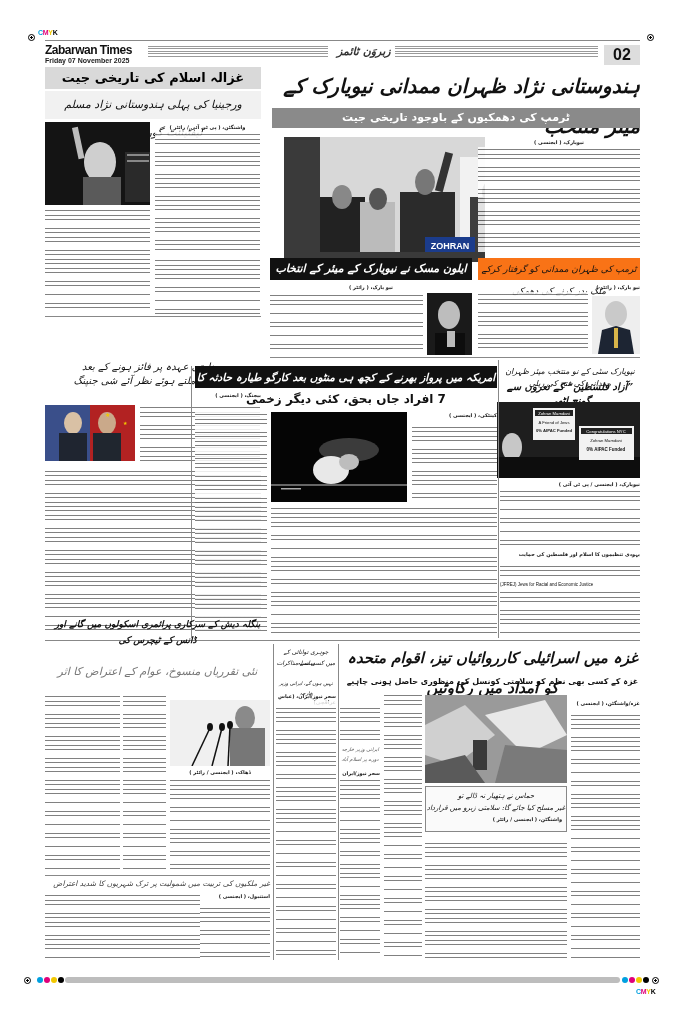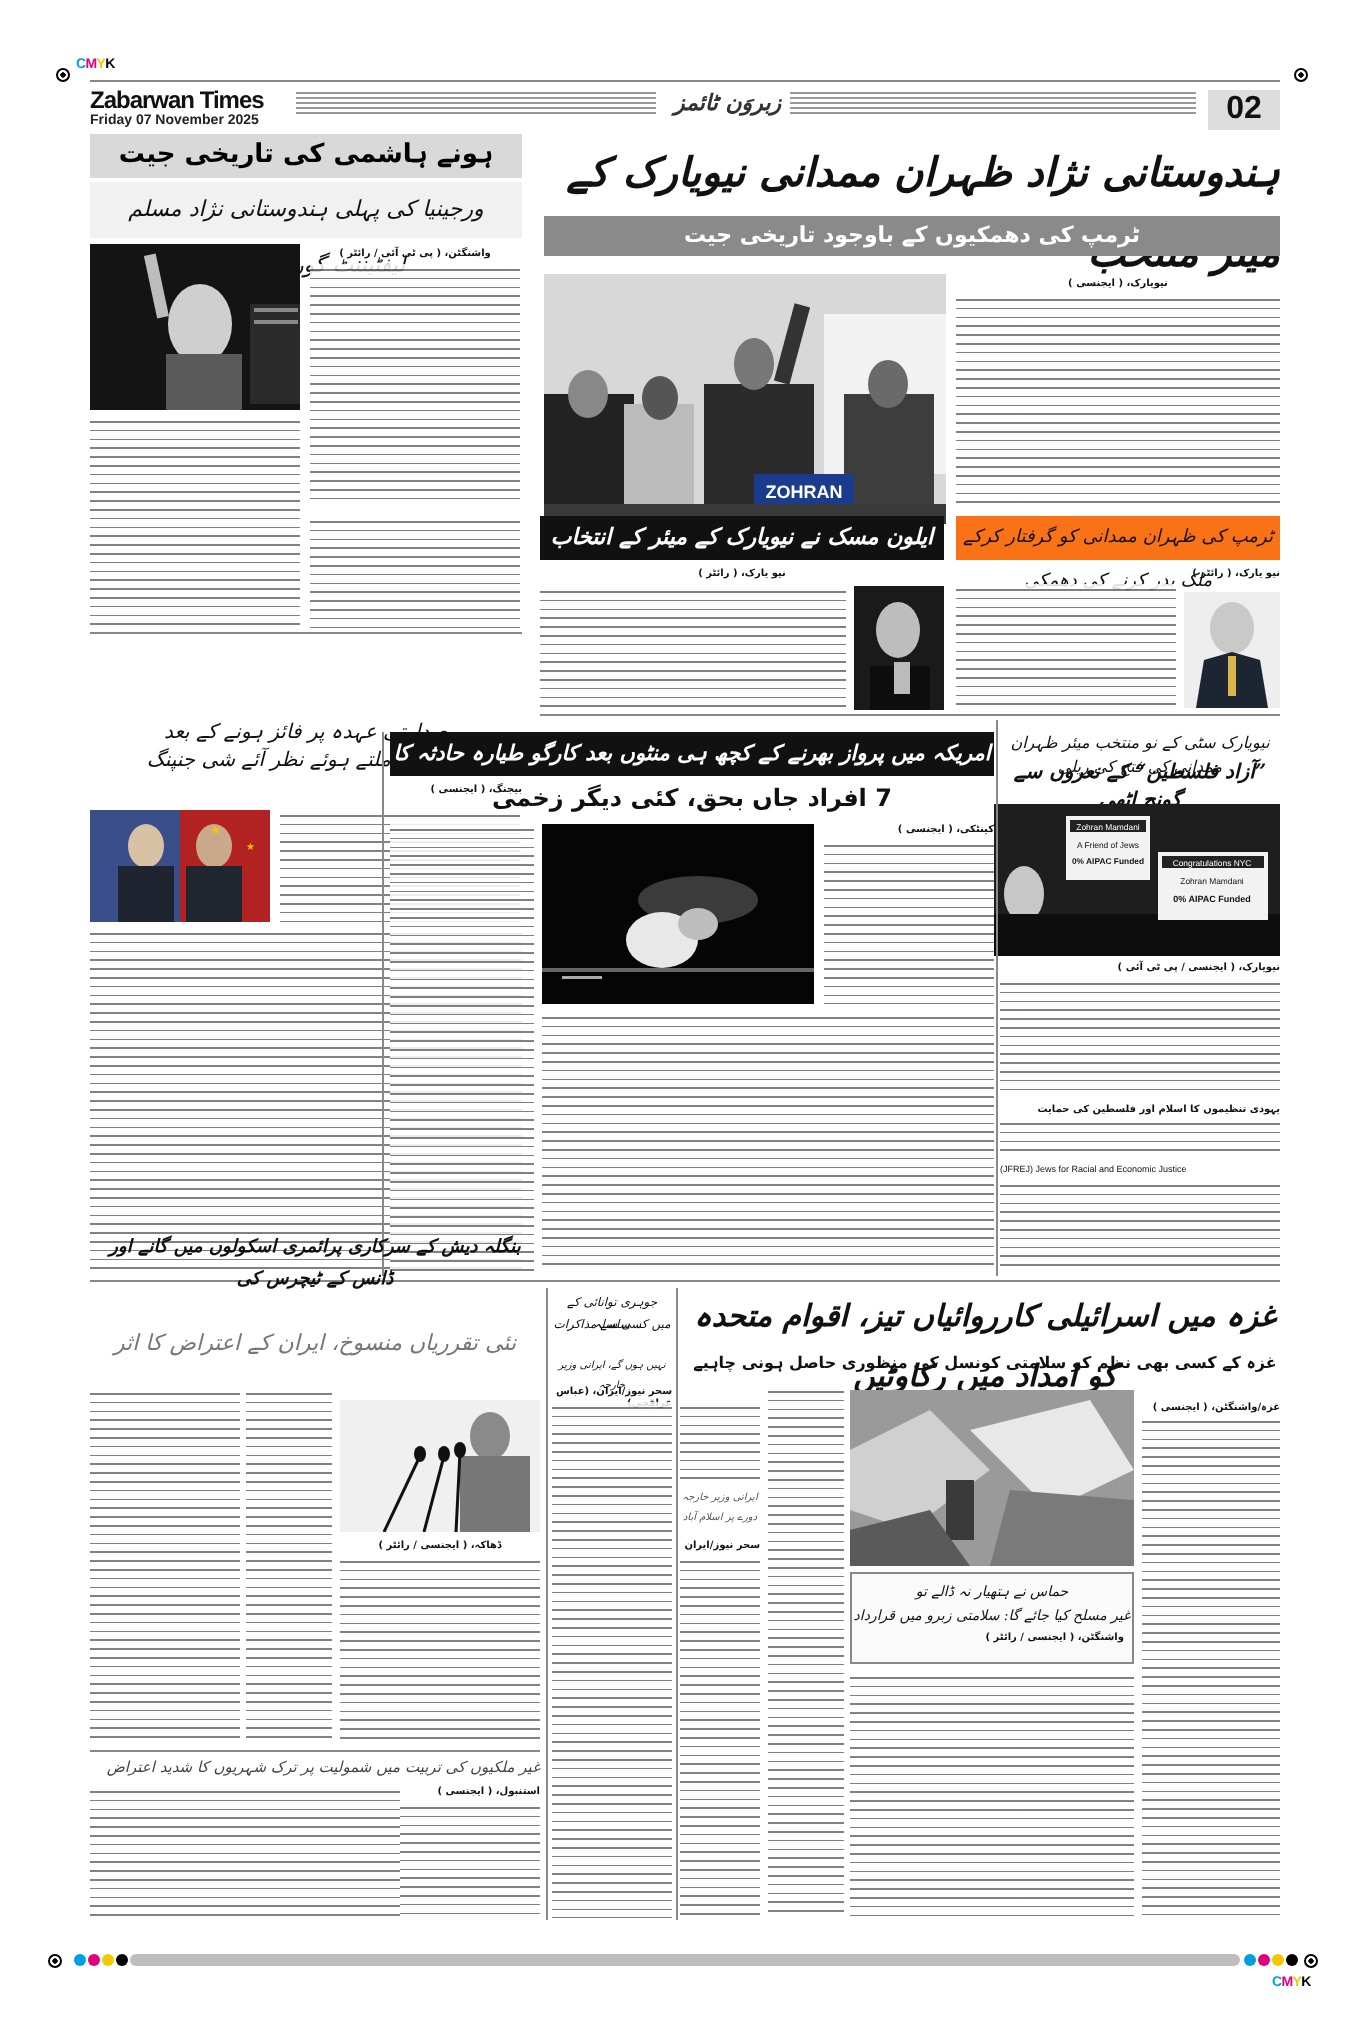--- a/index.html
+++ b/index.html
@@ -50,41 +50,41 @@
 
 <div class="abs masthead">
   <div class="abs brand-en">Zabarwan Times</div>
   <div class="abs date-en">Friday 07 November 2025</div>
   <div class="abs rule-lines" style="left:103px;top:5px;width:180px;"></div>
   <div class="abs brand-ur" style="left:292px;top:4px;">زبروَن ٹائمز</div>
   <div class="abs rule-lines" style="left:350px;top:5px;width:203px;"></div>
   <div class="abs page-num">02</div>
 </div>
 
-<div class="abs hl-box rtl" style="left:45px;top:67px;width:216px;height:22px;font-size:13px;line-height:22px;text-align:center;">ہونے ہاشمی کی تاریخی جیت</div>
+<div class="abs hl-box rtl" style="left:45px;top:67px;width:216px;height:22px;font-size:13px;line-height:22px;text-align:center;">غزالہ اسلام کی تاریخی جیت</div>
 <div class="abs rtl hl-calli" style="left:45px;top:91px;width:216px;height:28px;font-size:11px;line-height:28px;text-align:center;background:#f1f1f1;">ورجینیا کی پہلی ہندوستانی نژاد مسلم لیفٹیننٹ گورنر منتخب</div>
 <div class="abs photo" style="left:45px;top:122px;width:105px;height:83px;">
   <svg width="105" height="83" viewBox="0 0 105 83">
     <rect width="105" height="83" fill="#141414"></rect>
     <ellipse cx="55" cy="40" rx="16" ry="20" fill="#cfcfcf"></ellipse>
     <rect x="38" y="55" width="38" height="28" fill="#5a5a5a"></rect>
     <rect x="30" y="5" width="6" height="32" fill="#bdbdbd" transform="rotate(-12 33 20)"></rect>
     <rect x="80" y="30" width="25" height="50" fill="#2a2a2a"></rect>
     <rect x="82" y="32" width="22" height="2" fill="#888"></rect>
     <rect x="82" y="38" width="22" height="2" fill="#888"></rect>
   </svg>
 </div>
 <div class="abs rtl byline" style="left:155px;top:124px;width:105px;text-align:center;">واشنگٹن، ( پی ٹی آئی / رائٹر )</div>
 <div class="abs text-col" style="left:155px;top:132px;width:105px;height:120px;"></div>
 <div class="abs text-col" style="left:45px;top:208px;width:105px;height:106px;"></div>
 <div class="abs text-col" style="left:155px;top:258px;width:105px;height:56px;"></div>
 
 <div class="abs rtl hl-calli" style="left:272px;top:66px;width:368px;height:40px;font-size:20px;font-weight:bold;line-height:40px;">ہندوستانی نژاد ظہران ممدانی نیویارک کے میئر منتخب</div>
 <div class="abs hl-grey rtl" style="left:272px;top:108px;width:368px;height:20px;font-size:11px;line-height:20px;text-align:center;letter-spacing:2px;">ٹرمپ کی دھمکیوں کے باوجود تاریخی جیت</div>
-<div class="abs photo" style="left:272px;top:137px;width:201px;height:125px;">
+<div class="abs photo" style="left:284px;top:137px;width:201px;height:125px;padding-left:36px;">
   <svg width="201" height="115" viewBox="0 0 201 115">
     <rect width="201" height="115" fill="#d8d8d8"></rect>
     <rect x="140" y="20" width="61" height="80" fill="#f2f2f2"></rect>
     <rect x="0" y="60" width="45" height="55" fill="#222"></rect>
     <ellipse cx="22" cy="60" rx="10" ry="12" fill="#888"></ellipse>
     <rect x="40" y="65" width="35" height="50" fill="#bbb"></rect>
     <ellipse cx="58" cy="62" rx="9" ry="11" fill="#555"></ellipse>
     <rect x="80" y="55" width="55" height="60" fill="#2b2b2b"></rect>
     <ellipse cx="105" cy="45" rx="10" ry="13" fill="#777"></ellipse>
     <rect x="120" y="15" width="8" height="40" fill="#333" transform="rotate(15 124 35)"></rect>
@@ -183,21 +183,21 @@
 <div class="abs rtl byline" style="left:500px;top:551px;width:140px;">یہودی تنظیموں کا اسلام اور فلسطین کی حمایت</div>
 <div class="abs text-col" style="left:500px;top:559px;width:140px;height:20px;"></div>
 <div class="abs" style="left:500px;top:582px;width:140px;font:4.5px 'Liberation Sans', sans-serif;color:#111;white-space:nowrap;overflow:hidden;">(JFREJ) Jews for Racial and Economic Justice</div>
 <div class="abs text-col" style="left:500px;top:590px;width:140px;height:46px;"></div>
 
 <div class="abs divider-v" style="left:191px;top:366px;height:272px;"></div>
 <div class="abs divider-v" style="left:498px;top:360px;height:278px;"></div>
 <div class="abs divider-h" style="left:45px;top:640px;width:595px;"></div>
 
 <div class="abs rtl hl-calli" style="left:45px;top:616px;width:225px;font-size:9px;line-height:16px;text-align:center;font-weight:bold;">بنگلہ دیش کے سرکاری پرائمری اسکولوں میں گانے اور ڈانس کے ٹیچرس کی</div>
-<div class="abs rtl hl-calli" style="left:45px;top:663px;width:225px;font-size:11px;line-height:18px;text-align:center;color:#777;">نئی تقرریاں منسوخ، ایران کے اعتراض کا اثر</div>
+<div class="abs rtl hl-calli" style="left:45px;top:663px;width:225px;font-size:11px;line-height:18px;text-align:center;color:#777;">نئی تقرریاں منسوخ، عوام کے اعتراض کا اثر</div>
 <div class="abs text-col" style="left:45px;top:694px;width:75px;height:178px;"></div>
 <div class="abs text-col" style="left:123px;top:694px;width:43px;height:178px;"></div>
 <div class="abs photo" style="left:170px;top:700px;width:100px;height:66px;">
   <svg width="100" height="66" viewBox="0 0 100 66">
     <rect width="100" height="66" fill="#f0f0f0"></rect>
     <ellipse cx="75" cy="18" rx="10" ry="12" fill="#8a8a8a"></ellipse>
     <rect x="60" y="28" width="35" height="38" fill="#777"></rect>
     <path d="M22 66 L40 28" stroke="#111" stroke-width="1.5"></path>
     <path d="M42 66 L52 28" stroke="#111" stroke-width="1.5"></path>
     <path d="M58 66 L60 26" stroke="#111" stroke-width="1.5"></path>

